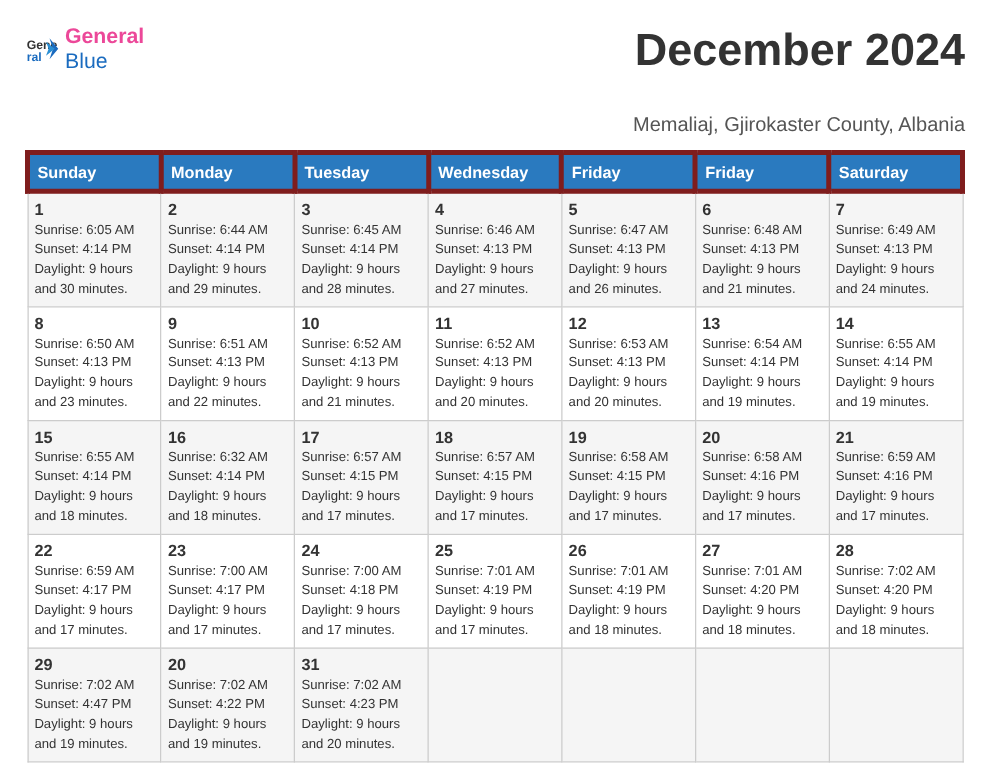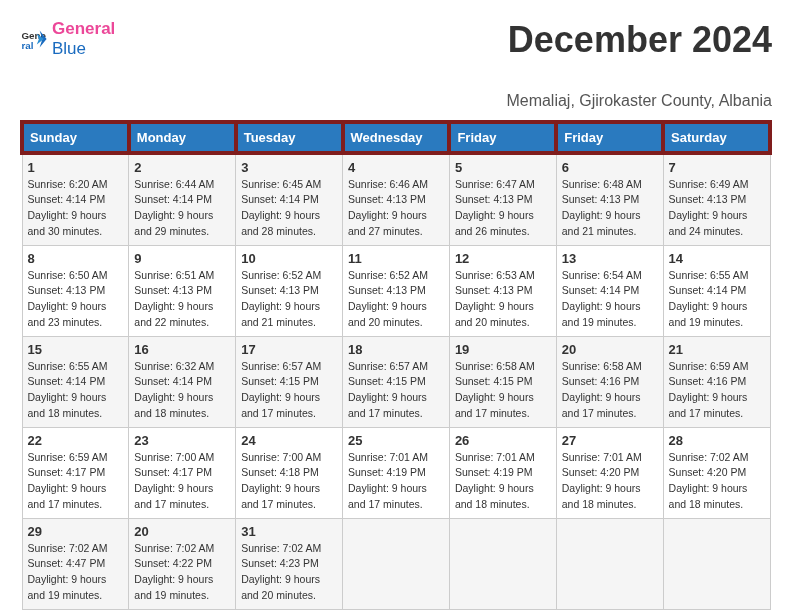--- a/index.html
+++ b/index.html
@@ -116,21 +116,21 @@
         <th>Friday</th>
         <th>Friday</th>
         <th>Saturday</th>
       </tr>
   </thead>
   <tbody id="calendar-body">
   <tr>
         <td>
         <span class="day-number">1</span>
         <div class="day-info">
-          <span>Sunrise: 6:20 AM</span><br>
+          <span>Sunrise: 6:05 AM</span><br>
           <span>Sunset: 4:14 PM</span><br>
           <span>Daylight: 9 hours and 30 minutes.</span>
         </div>
       </td>
         <td>
         <span class="day-number">2</span>
         <div class="day-info">
           <span>Sunrise: 6:44 AM</span><br>
           <span>Sunset: 4:14 PM</span><br>
           <span>Daylight: 9 hours and 29 minutes.</span>

